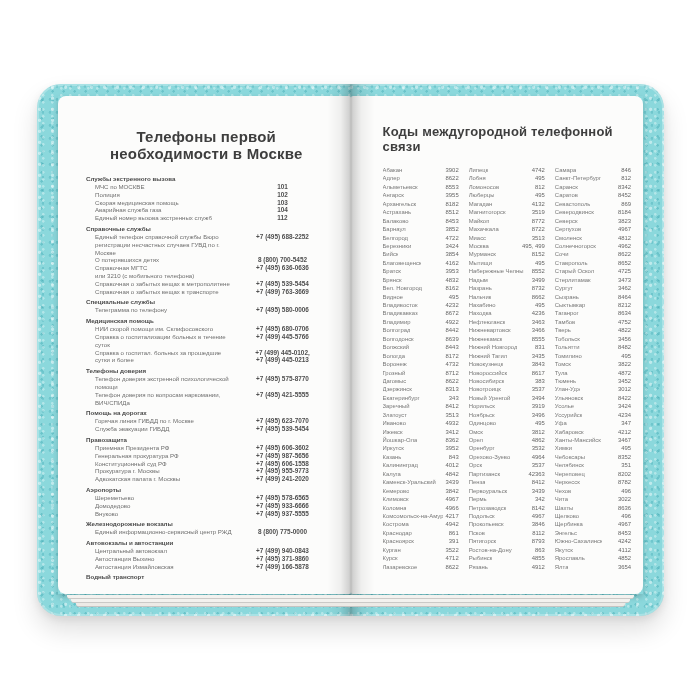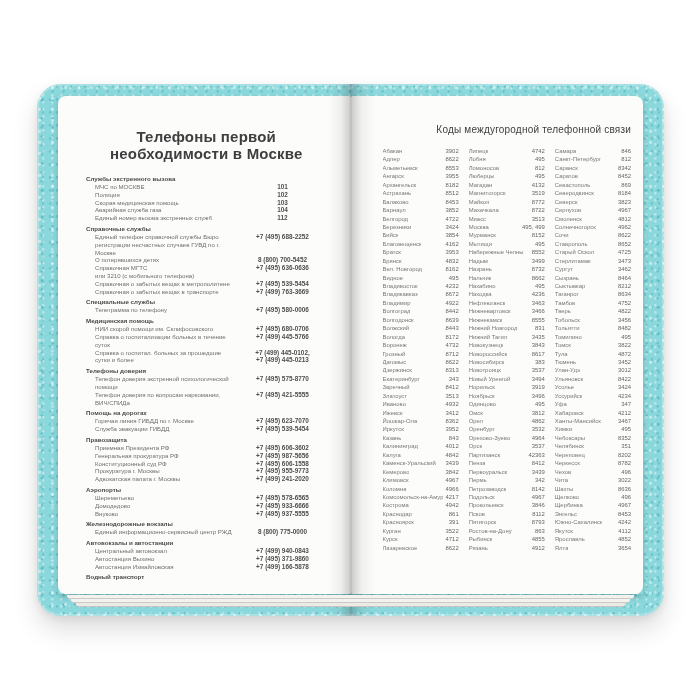--- a/index.html
+++ b/index.html
@@ -48,21 +48,21 @@
             letter-spacing:.2px;margin:4px 0 13px 0;}
   .section{margin-top:3px;}
   .sec-header{font-size:6.2px;font-weight:bold;color:#4a4a4a;line-height:8px;}
   .item-row{display:flex;align-items:flex-start;padding-left:9px;}
   .item-label{flex:1;font-size:6.1px;color:#6e6e6e;line-height:7.8px;padding-right:5px;}
   .item-number{width:88px;font-size:6.4px;font-weight:bold;color:#4f4f4f;
                line-height:7.8px;text-align:center;white-space:pre-line;}
 
   
   .rp-content{position:absolute;left:32px;right:12px;top:28px;bottom:14px;overflow:hidden;}
-  .rp-title{font-size:10px;font-weight:normal;color:#3e3e3e;text-align:right;
+  .rp-title{font-size:13px;font-weight:bold;color:#3e3e3e;text-align:left;
             letter-spacing:.2px;margin:0 0 12px 0;}
   .code-cols{display:flex;gap:10px;}
   .code-col{flex:1;min-width:0;}
   .code-row{display:flex;justify-content:space-between;height:8.45px;
             font-size:5.9px;line-height:8.45px;}
   .city{color:#787878;white-space:nowrap;overflow:hidden;}
   .code{color:#666666;white-space:nowrap;padding-left:3px;}
 </style>
 </head>
 <body>

